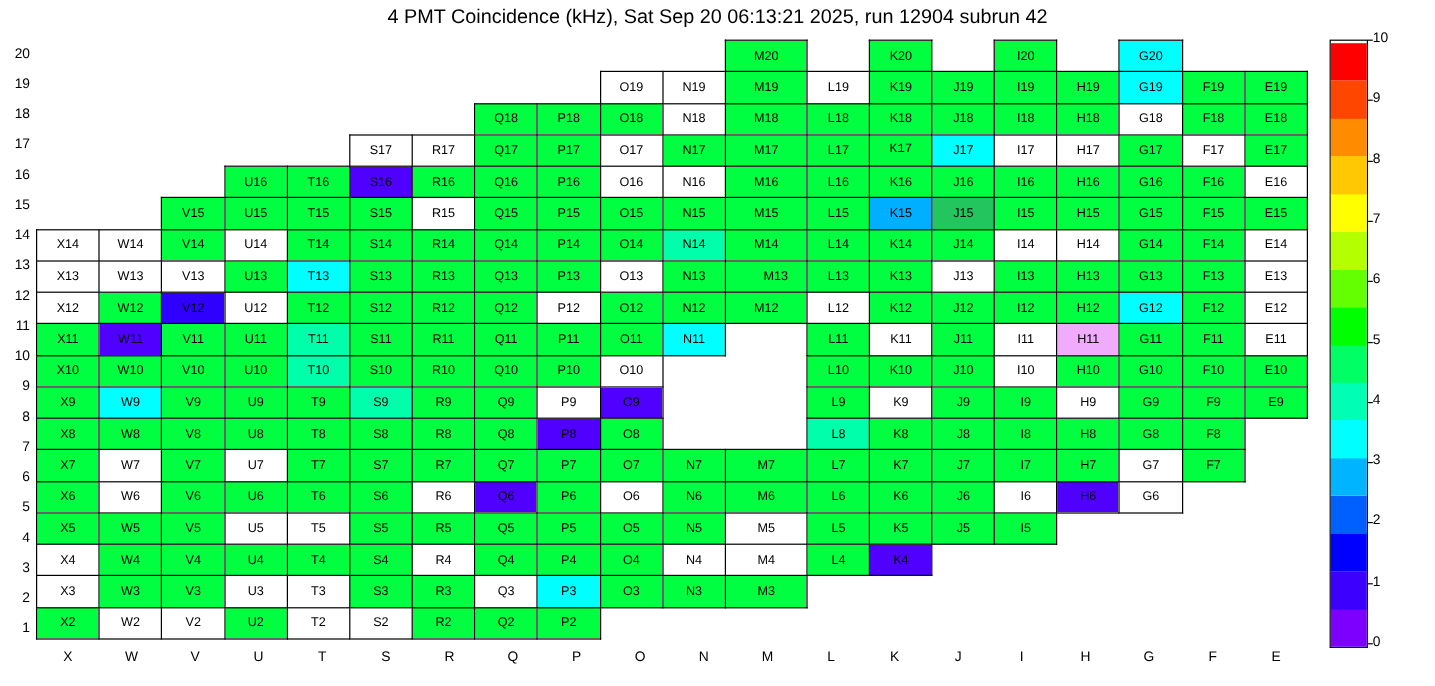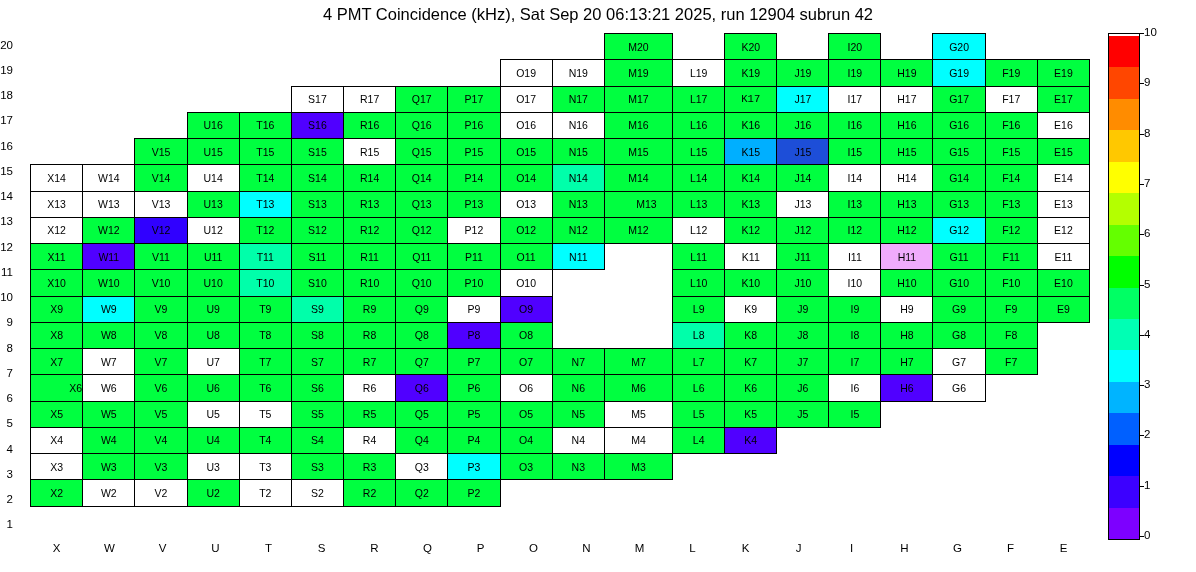--- a/index.html
+++ b/index.html
@@ -4,21 +4,21 @@
 <style>
   html,body{margin:0;padding:0;background:#ffffff;}
   body{width:1196px;height:572px;font-family:"Liberation Sans",sans-serif;color:#000;}
   #wrap{position:relative;width:1196px;height:572px;}
   #title{position:absolute;top:5px;left:0;width:1196px;text-align:center;font-size:16.5px;}
   #plot{position:absolute;left:30px;top:33px;width:1060px;height:505px;}
   #grid{position:absolute;left:0;top:0;border-collapse:collapse;table-layout:fixed;}
   #grid td{border:1px solid #000;padding:0;text-align:center;vertical-align:middle;font-size:10.5px;white-space:nowrap;overflow:hidden;}
   .empty{border:none !important;}
   #ylabels{position:absolute;left:0;top:33px;width:28px;height:505px;}
-  .ylab{position:absolute;right:15px;font-size:11.5px;text-align:right;line-height:1;}
+  .ylab{position:absolute;right:3px;font-size:11.5px;text-align:right;line-height:1;}
   #xlabels{position:absolute;left:30px;top:540px;width:1060px;height:20px;}
   .xlab{position:absolute;top:2px;font-size:11.5px;text-align:center;}
   #cbar{position:absolute;left:1108px;top:33px;width:30px;height:505px;border:1px solid #000;}
   .cseg{position:absolute;left:0;width:30px;}
   #cticks{position:absolute;left:1140px;top:33px;width:40px;height:505px;}
   .ctick{position:absolute;left:4px;font-size:11.5px;line-height:1;}
   .ctickmark{position:absolute;left:0;width:4px;height:1px;background:#000;}
 </style>
 </head>
 <body>
@@ -96,20 +96,42 @@
             <td style="width: 53px; height: 25.25px; background: rgb(0, 255, 255);">G19</td>
             <td style="width: 53px; height: 25.25px; background: rgb(0, 255, 64);">F19</td>
             <td style="width: 53px; height: 25.25px; background: rgb(0, 255, 64);">E19</td>
           </tr>
           <tr>
             <td class="empty" style="width: 53px; height: 25.25px;"></td>
             <td class="empty" style="width: 53px; height: 25.25px;"></td>
             <td class="empty" style="width: 53px; height: 25.25px;"></td>
             <td class="empty" style="width: 53px; height: 25.25px;"></td>
             <td class="empty" style="width: 53px; height: 25.25px;"></td>
+            <td class="empty" style="width: 53px; height: 25.25px;"></td>
+            <td class="empty" style="width: 53px; height: 25.25px;"></td>
+            <td style="width: 53px; height: 25.25px; background: rgb(0, 255, 64);">Q18</td>
+            <td style="width: 53px; height: 25.25px; background: rgb(0, 255, 64);">P18</td>
+            <td style="width: 53px; height: 25.25px; background: rgb(0, 255, 64);">O18</td>
+            <td style="width: 53px; height: 25.25px; background: rgb(255, 255, 255);">N18</td>
+            <td style="width: 53px; height: 25.25px; background: rgb(0, 255, 64);">M18</td>
+            <td style="width: 53px; height: 25.25px; background: rgb(0, 255, 64);">L18</td>
+            <td style="width: 53px; height: 25.25px; background: rgb(0, 255, 64);">K18</td>
+            <td style="width: 53px; height: 25.25px; background: rgb(0, 255, 64);">J18</td>
+            <td style="width: 53px; height: 25.25px; background: rgb(0, 255, 64);">I18</td>
+            <td style="width: 53px; height: 25.25px; background: rgb(0, 255, 64);">H18</td>
+            <td style="width: 53px; height: 25.25px; background: rgb(255, 255, 255);">G18</td>
+            <td style="width: 53px; height: 25.25px; background: rgb(0, 255, 64);">F18</td>
+            <td style="width: 53px; height: 25.25px; background: rgb(0, 255, 64);">E18</td>
+          </tr>
+          <tr>
+            <td class="empty" style="width: 53px; height: 25.25px;"></td>
+            <td class="empty" style="width: 53px; height: 25.25px;"></td>
+            <td class="empty" style="width: 53px; height: 25.25px;"></td>
+            <td class="empty" style="width: 53px; height: 25.25px;"></td>
+            <td class="empty" style="width: 53px; height: 25.25px;"></td>
             <td style="width: 53px; height: 25.25px; background: rgb(255, 255, 255);">S17</td>
             <td style="width: 53px; height: 25.25px; background: rgb(255, 255, 255);">R17</td>
             <td style="width: 53px; height: 25.25px; background: rgb(0, 255, 64);">Q17</td>
             <td style="width: 53px; height: 25.25px; background: rgb(0, 255, 64);">P17</td>
             <td style="width: 53px; height: 25.25px; background: rgb(255, 255, 255);">O17</td>
             <td style="width: 53px; height: 25.25px; background: rgb(0, 255, 64);">N17</td>
             <td style="width: 53px; height: 25.25px; background: rgb(0, 255, 64);">M17</td>
             <td style="width: 53px; height: 25.25px; background: rgb(0, 255, 64);">L17</td>
             <td style="width: 53px; height: 25.25px; background: rgb(0, 255, 64); font-family: Liberation Mono, monospace;">K17</td>
             <td style="width: 53px; height: 25.25px; background: rgb(0, 255, 255);">J17</td>
@@ -149,21 +171,21 @@
             <td style="width: 53px; height: 25.25px; background: rgb(0, 255, 64);">T15</td>
             <td style="width: 53px; height: 25.25px; background: rgb(0, 255, 64);">S15</td>
             <td style="width: 53px; height: 25.25px; background: rgb(255, 255, 255);">R15</td>
             <td style="width: 53px; height: 25.25px; background: rgb(0, 255, 64);">Q15</td>
             <td style="width: 53px; height: 25.25px; background: rgb(0, 255, 64);">P15</td>
             <td style="width: 53px; height: 25.25px; background: rgb(0, 255, 64);">O15</td>
             <td style="width: 53px; height: 25.25px; background: rgb(0, 255, 64);">N15</td>
             <td style="width: 53px; height: 25.25px; background: rgb(0, 255, 64);">M15</td>
             <td style="width: 53px; height: 25.25px; background: rgb(0, 255, 64);">L15</td>
             <td style="width: 53px; height: 25.25px; background: rgb(0, 175, 255);">K15</td>
-            <td style="width: 53px; height: 25.25px; background: #1d4ed8;">J15</td>
+            <td style="width: 53px; height: 25.25px; background: #22c55e;">J15</td>
             <td style="width: 53px; height: 25.25px; background: rgb(0, 255, 64);">I15</td>
             <td style="width: 53px; height: 25.25px; background: rgb(0, 255, 64);">H15</td>
             <td style="width: 53px; height: 25.25px; background: rgb(0, 255, 64);">G15</td>
             <td style="width: 53px; height: 25.25px; background: rgb(0, 255, 64);">F15</td>
             <td style="width: 53px; height: 25.25px; background: rgb(0, 255, 64);">E15</td>
           </tr>
           <tr>
             <td style="width: 53px; height: 25.25px; background: rgb(255, 255, 255);">X14</td>
             <td style="width: 53px; height: 25.25px; background: rgb(255, 255, 255);">W14</td>
             <td style="width: 53px; height: 25.25px; background: rgb(0, 255, 64);">V14</td>
@@ -333,21 +355,21 @@
             <td style="width: 53px; height: 25.25px; background: rgb(0, 255, 64);">L7</td>
             <td style="width: 53px; height: 25.25px; background: rgb(0, 255, 64);">K7</td>
             <td style="width: 53px; height: 25.25px; background: rgb(0, 255, 64);">J7</td>
             <td style="width: 53px; height: 25.25px; background: rgb(0, 255, 64);">I7</td>
             <td style="width: 53px; height: 25.25px; background: rgb(0, 255, 64);">H7</td>
             <td style="width: 53px; height: 25.25px; background: rgb(255, 255, 255);">G7</td>
             <td style="width: 53px; height: 25.25px; background: rgb(0, 255, 64);">F7</td>
             <td class="empty" style="width: 53px; height: 25.25px;"></td>
           </tr>
           <tr>
-            <td style="width: 53px; height: 25.25px; background: rgb(0, 255, 64); text-align: right;">X6</td>
+            <td style="width: 53px; height: 25.25px; background: rgb(0, 255, 64);">X6</td>
             <td style="width: 53px; height: 25.25px; background: rgb(255, 255, 255);">W6</td>
             <td style="width: 53px; height: 25.25px; background: rgb(0, 255, 64);">V6</td>
             <td style="width: 53px; height: 25.25px; background: rgb(0, 255, 64);">U6</td>
             <td style="width: 53px; height: 25.25px; background: rgb(0, 255, 64);">T6</td>
             <td style="width: 53px; height: 25.25px; background: rgb(0, 255, 64);">S6</td>
             <td style="width: 53px; height: 25.25px; background: rgb(255, 255, 255);">R6</td>
             <td style="width: 53px; height: 25.25px; background: rgb(80, 0, 255); color: rgb(0, 0, 0);">Q6</td>
             <td style="width: 53px; height: 25.25px; background: rgb(0, 255, 64);">P6</td>
             <td style="width: 53px; height: 25.25px; background: rgb(255, 255, 255);">O6</td>
             <td style="width: 53px; height: 25.25px; background: rgb(0, 255, 64);">N6</td>

